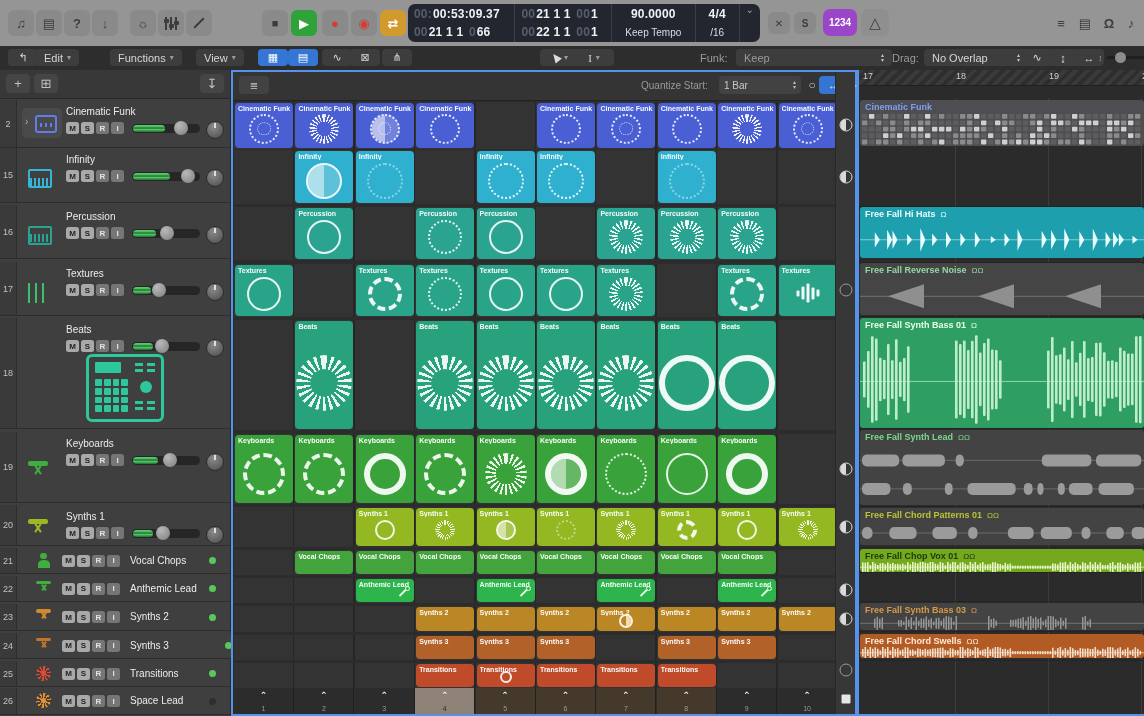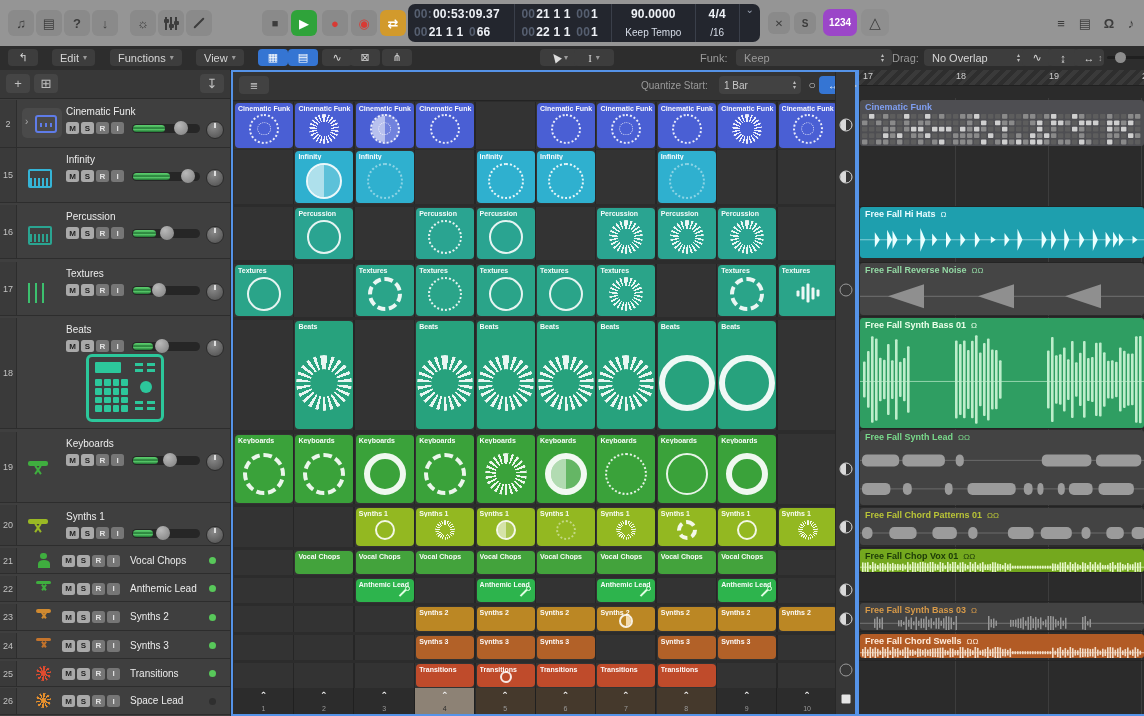--- a/index.html
+++ b/index.html
@@ -240,21 +240,21 @@
       </div>
     <div class="cbtn icon" style="left:1118px;background:transparent">
         <span>♪</span>
       </div>
   </div>
 
   <div class="tbar">
     <div class="tbtn" style="left:8px;width:14px">
         <span>↰</span>
       </div>
-    <div class="tbtn" style="left:52px">
+    <div class="tbtn" style="left:36px">
         <span>Edit</span>
         <span class="chev">▾</span>
       </div>
     <div class="tbtn" style="left:110px">
         <span>Functions</span>
         <span class="chev">▾</span>
       </div>
     <div class="tbtn" style="left:196px">
         <span>View</span>
         <span class="chev">▾</span>
@@ -504,21 +504,21 @@
             <div style="position: absolute; left: 45%; top: 30%; width: 2px; height: 70%; background: rgb(208, 138, 48); transform: rotate(35deg);"></div>
             <div style="position: absolute; left: 45%; top: 30%; width: 2px; height: 70%; background: rgb(208, 138, 48); transform: rotate(-35deg);"></div>
           </div>
           <span class="ms light" style="left: 62px; top: 7px;">M</span>
           <span class="ms light" style="left: 77px; top: 7px;">S</span>
           <span class="ms mid" style="left: 92px; top: 7px;">R</span>
           <span class="ms mid" style="left: 107px; top: 7px;">I</span>
           <div class="trk-name" style="left: 130px; top: 7px;">Synths 2</div>
           <div class="dot" style="background: rgb(88, 200, 90); right: 14px; top: 9.5px;"></div>
         </div>
-        <div class="trk" style="top: 533px; height: 25px;">
+        <div class="trk" style="top: 533px; height: 25px; padding-left: 16px;">
           <div class="trk-num">24</div>
           <div class="icon-box" style="width: 15px; height: 10.5px; position: absolute; left: 36px; top: 4.5px;">
             <div style="position: absolute; left: 0px; top: 0px; width: 100%; height: 38%; background: rgb(196, 116, 44); border-radius: 2px;"></div>
             <div style="position: absolute; left: 45%; top: 30%; width: 2px; height: 70%; background: rgb(196, 116, 44); transform: rotate(35deg);"></div>
             <div style="position: absolute; left: 45%; top: 30%; width: 2px; height: 70%; background: rgb(196, 116, 44); transform: rotate(-35deg);"></div>
           </div>
           <span class="ms light" style="left: 62px; top: 6.5px;">M</span>
           <span class="ms light" style="left: 77px; top: 6.5px;">S</span>
           <span class="ms mid" style="left: 92px; top: 6.5px;">R</span>
           <span class="ms mid" style="left: 107px; top: 6.5px;">I</span>

